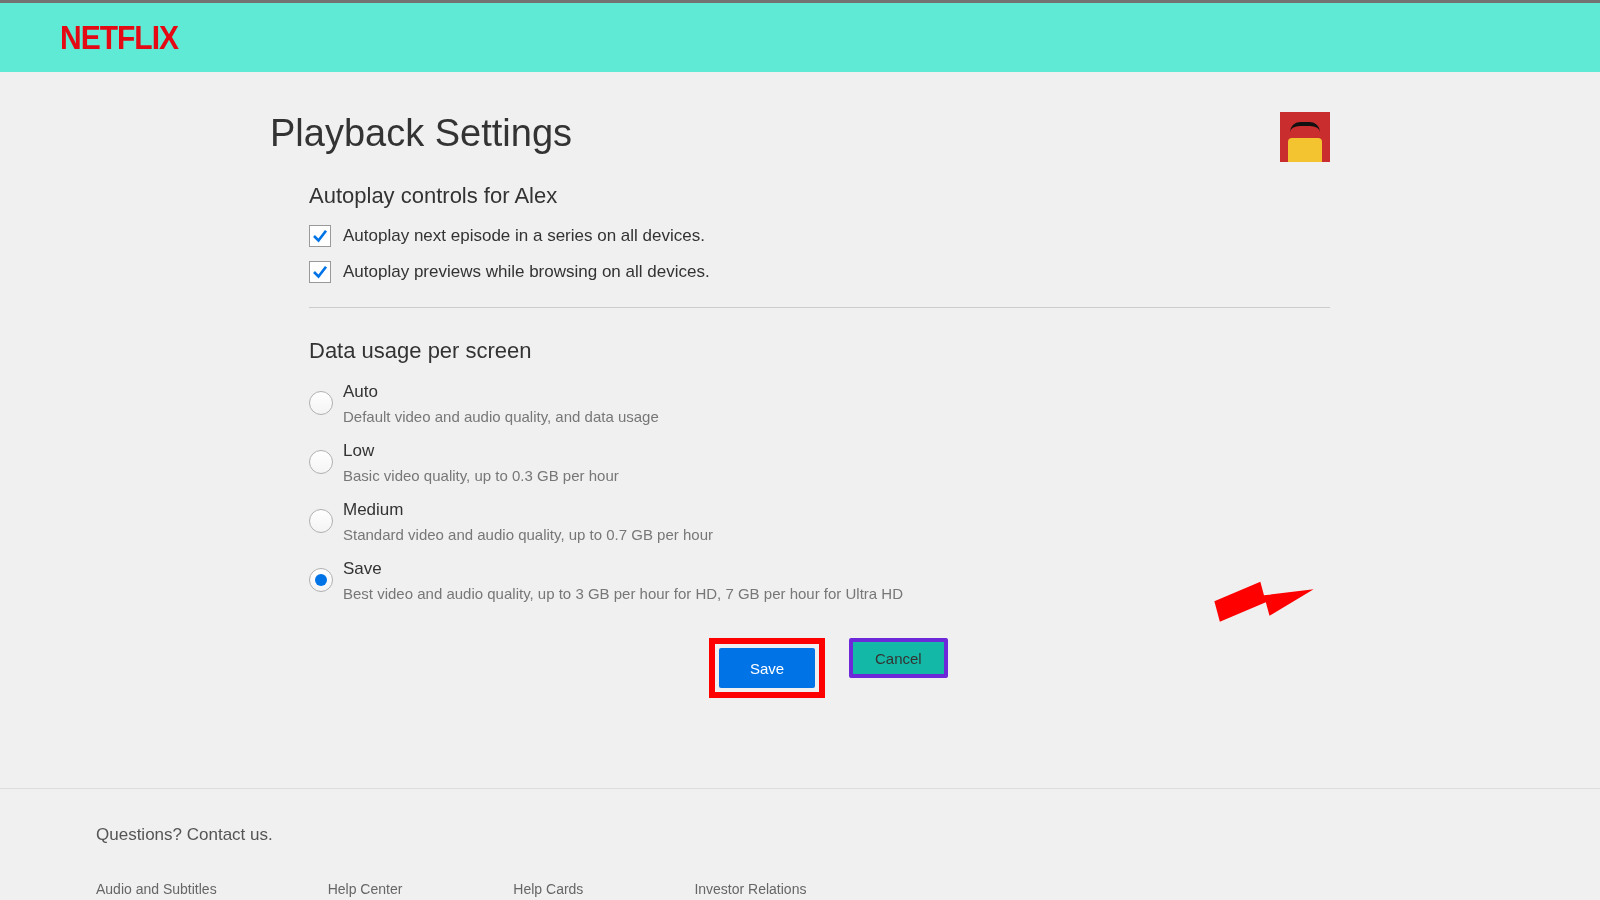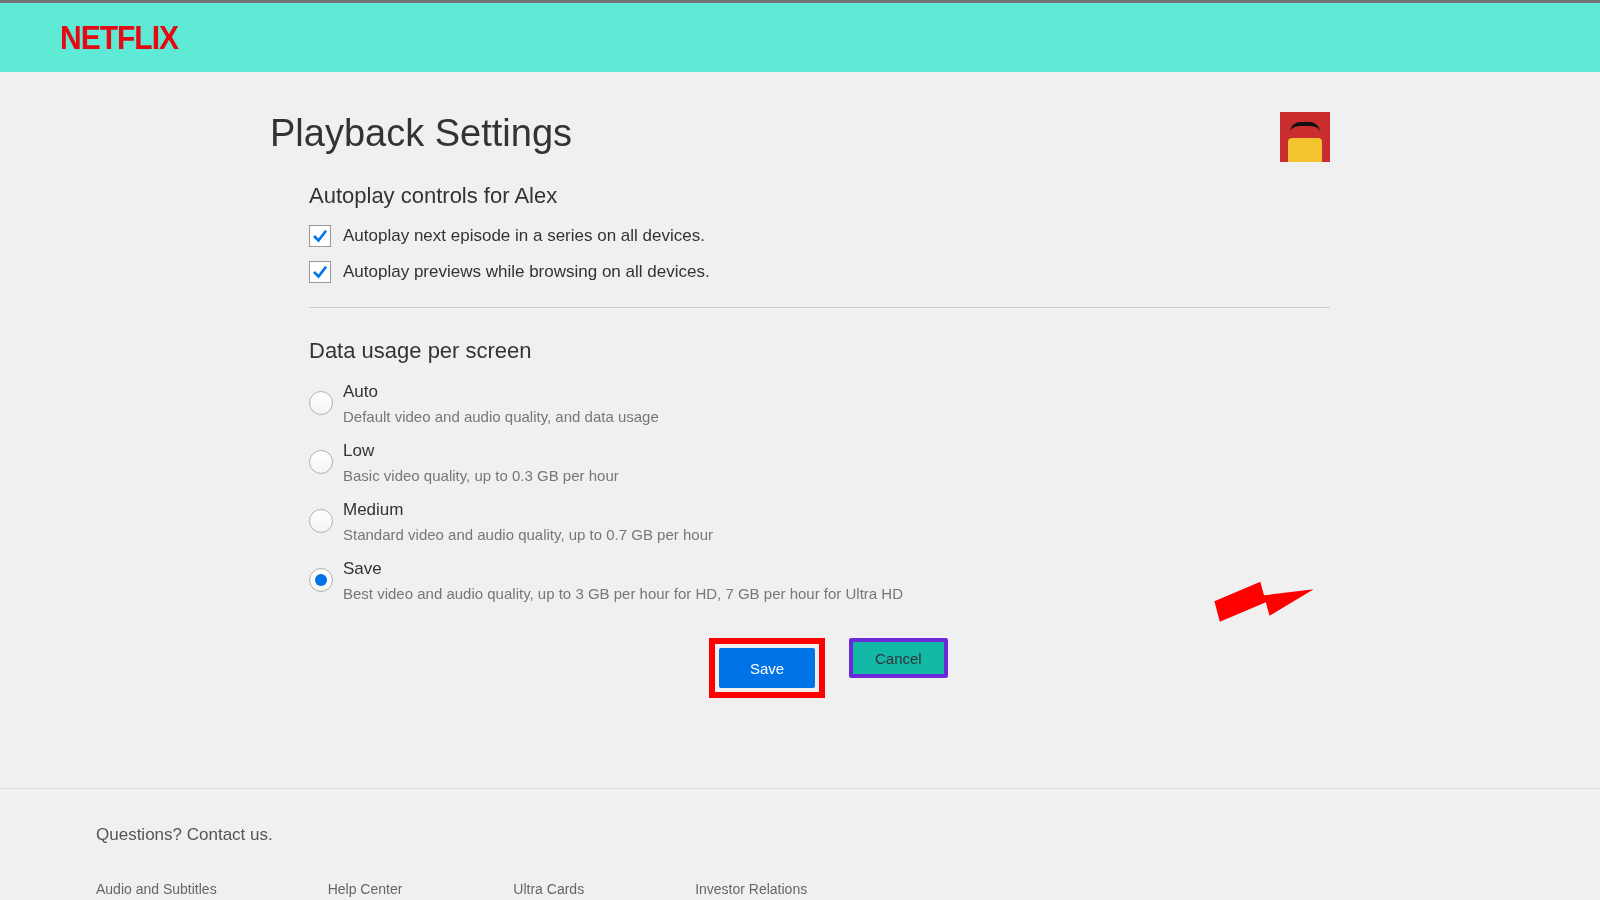--- a/index.html
+++ b/index.html
@@ -279,16 +279,16 @@
       <button class="btn btn-secondary">Cancel</button>
     </div>
   </div>
 </div>
 
 <div class="footer">
   <div class="footer-q">Questions? Contact us.</div>
   <div class="footer-links">
     <span>Audio and Subtitles</span>
     <span>Help Center</span>
-    <span>Ultra Cards</span>
+    <span>Help Cards</span>
     <span>Investor Relations</span>
   </div>
 </div>
 
 </body></html>

